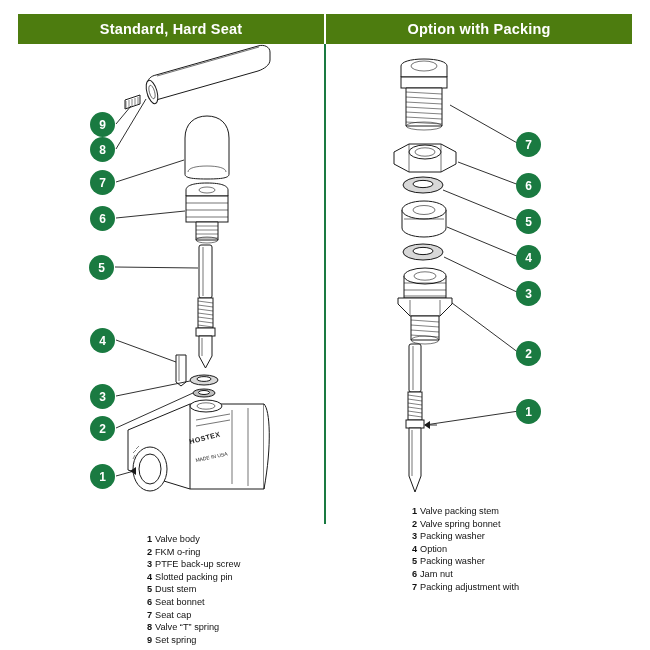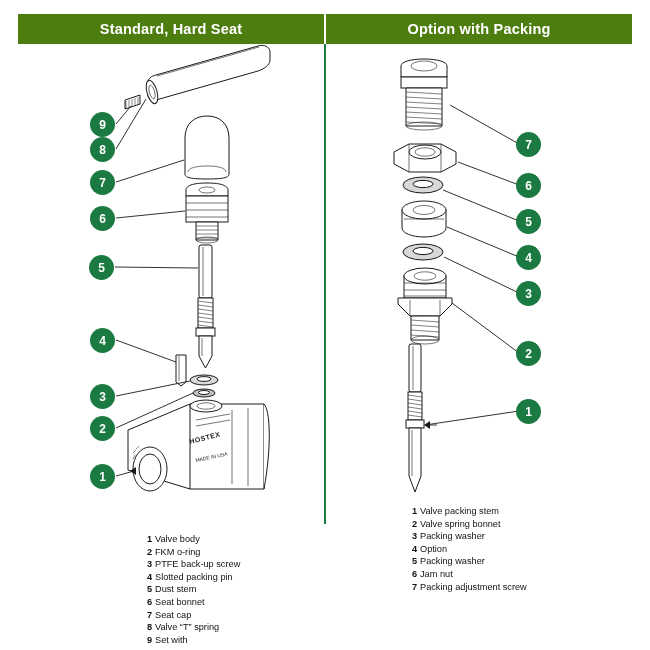--- a/index.html
+++ b/index.html
@@ -301,21 +301,21 @@
     <div class="legend-item">
       <span class="legend-num">6</span><span>Seat bonnet</span>
     </div>
     <div class="legend-item">
       <span class="legend-num">7</span><span>Seat cap</span>
     </div>
     <div class="legend-item">
       <span class="legend-num">8</span><span>Valve “T” spring</span>
     </div>
     <div class="legend-item">
-      <span class="legend-num">9</span><span>Set with</span>
+      <span class="legend-num">9</span><span>Set spring</span>
     </div>
   </div>
 
   <div class="legend right">
     <div class="legend-item">
       <span class="legend-num">1</span><span>Valve packing stem</span>
     </div>
     <div class="legend-item">
       <span class="legend-num">2</span><span>Valve spring bonnet</span>
     </div>
@@ -325,17 +325,17 @@
     <div class="legend-item">
       <span class="legend-num">4</span><span>Option</span>
     </div>
     <div class="legend-item">
       <span class="legend-num">5</span><span>Packing washer</span>
     </div>
     <div class="legend-item">
       <span class="legend-num">6</span><span>Jam nut</span>
     </div>
     <div class="legend-item">
-      <span class="legend-num">7</span><span>Packing adjustment screw</span>
+      <span class="legend-num">7</span><span>Packing adjustment with</span>
     </div>
   </div>
 
 </div>
 
 </body></html>

